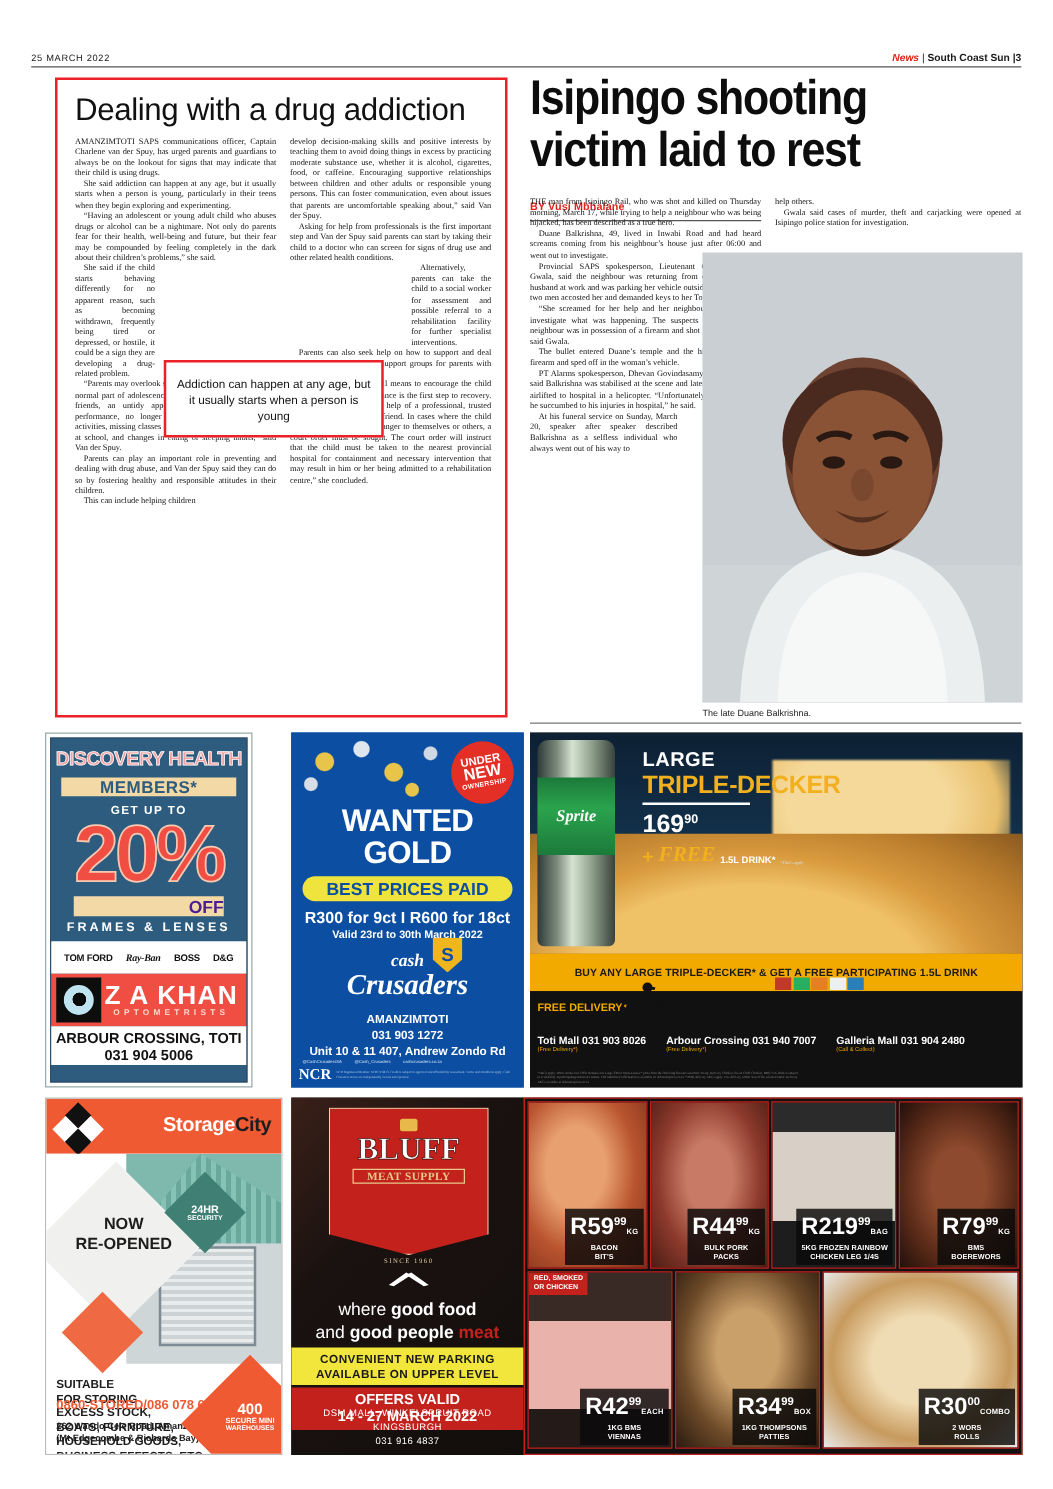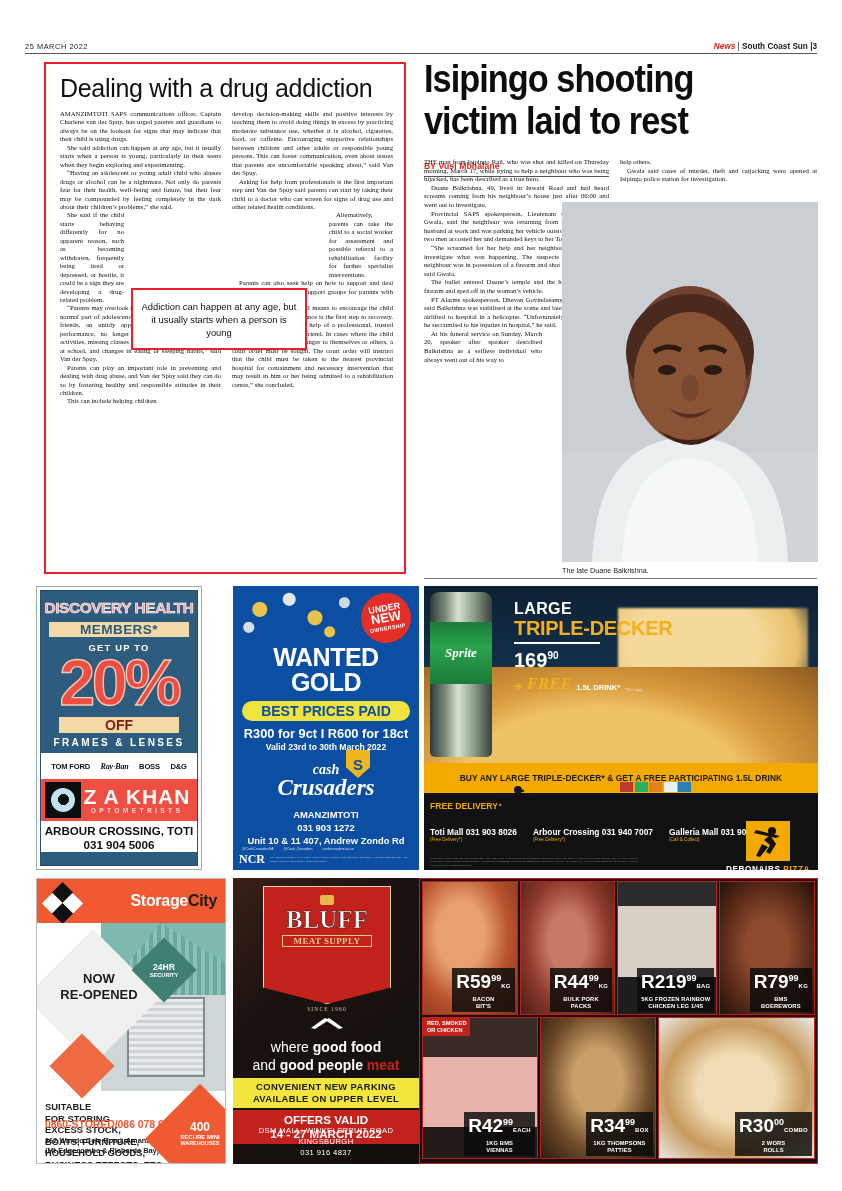--- a/index.html
+++ b/index.html
@@ -122,22 +122,22 @@
     font-weight:bold; font-size:13.6px; text-align:center; margin:5px 8px 0;
     letter-spacing:.4px;
   }
   .zk-get { font-family:"Liberation Sans",sans-serif; font-weight:bold; font-size:9.4px;
             color:#fff; text-align:center; margin-top:5px; letter-spacing:1.2px; }
   .zk-20 {
     font-family:"Liberation Sans",sans-serif; font-weight:bold; font-size:64px;
     color:#f04e43; text-align:center; line-height:64px; margin-top:-2px;
     -webkit-text-stroke:1.4px #f7c8b2; letter-spacing:-3px;
   }
-  .zk-off { background:#f3d9a5; color:#7f1d1d; font-family:"Liberation Sans",sans-serif;
-            font-weight:bold; font-size:14px; text-align:center; margin:2px 18px 0; }
+  .zk-off { background:#f3d9a5; color:#4c1d95; font-family:"Liberation Sans",sans-serif;
+            font-weight:bold; font-size:14px; text-align:right; margin:2px 18px 0; }
   .zk-fl { font-family:"Liberation Sans",sans-serif; font-weight:bold; font-size:10px;
            color:#fff; text-align:center; margin-top:4px; letter-spacing:2.4px; }
   .zk-brands {
     background:#fff; margin:5px 0 0; height:26px; display:flex;
     align-items:center; justify-content:space-around; padding:0 5px;
   }
   .zk-brands span { font-family:"Liberation Sans",sans-serif; font-weight:bold;
                     font-size:7.6px; color:#111; letter-spacing:-.2px; }
   .zk-brands .ray { font-family:"Liberation Serif",serif; font-style:italic; font-size:8px; }
   .zk-khan {
@@ -576,31 +576,20 @@
         <div class="db-store">
           <b>Arbour Crossing 031 940 7007</b>
           <i>(Free Delivery*)</i>
         </div>
         <div class="db-store">
           <b>Galleria Mall 031 904 2480</b>
           <i>(Call &amp; Collect)</i>
         </div>
       </div>
       <div class="db-legal">*T&amp;Cs apply. While stocks last. Offer includes one Large 330ml Triple-Decker* pizza from the following flavours selection. Ready Delivery Chicken, Sweet Chilli Chicken, BBQ 1.5L drink is subject to availability at participating Debonairs outlets. Full nutritional information is available on debonairspizza.co.za *FREE delivery T&amp;Cs apply. Free delivery within 5km of the selected outlet. Delivery T&amp;Cs available at debonairspizza.co.za</div>
-      <div class="db-logo">
-        <div class="man">
-          <svg width="36" height="34" viewBox="0 0 36 34">
-            <circle cx="22" cy="7" r="4" fill="#111"></circle>
-            <path d="M6 6 L30 12 L26 14 L4 9 Z" fill="#111"></path>
-            <path d="M20 11 L26 20 L20 30 L16 28 L20 21 L14 16 Z" fill="#111"></path>
-            <path d="M12 20 L6 32 L10 33 L18 23 Z" fill="#111"></path>
-          </svg>
-        </div>
-        <div class="nm"><span>DEBONAIRS</span> <em>PIZZA</em></div>
-      </div>
     </div>
   </div>
 
   <div class="ad" id="ad-storage">
     <div class="st-top">
       <div class="st-cubes">
         <i style="left:10px;top:0;background:#111"></i>
         <i style="left:0;top:11px;background:#fff"></i>
         <i style="left:20px;top:11px;background:#fff"></i>
         <i style="left:10px;top:21px;background:#111"></i>

